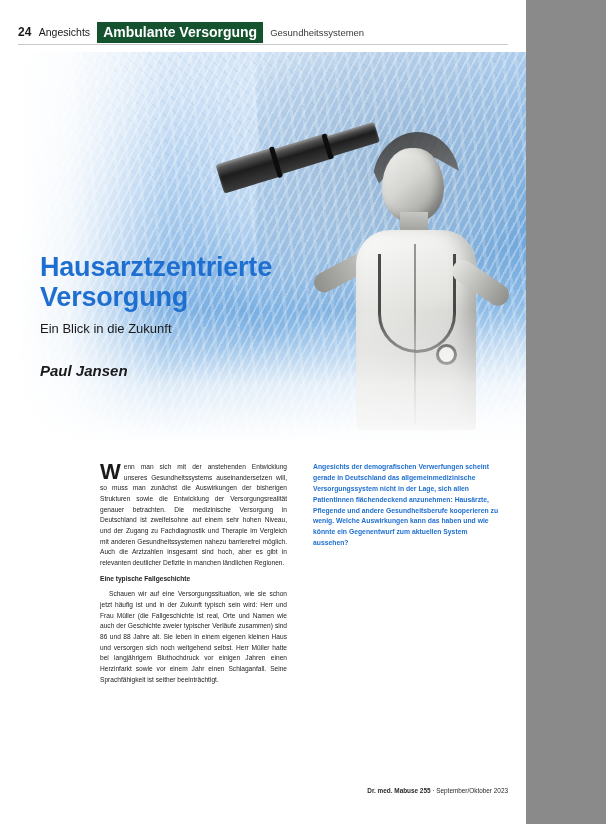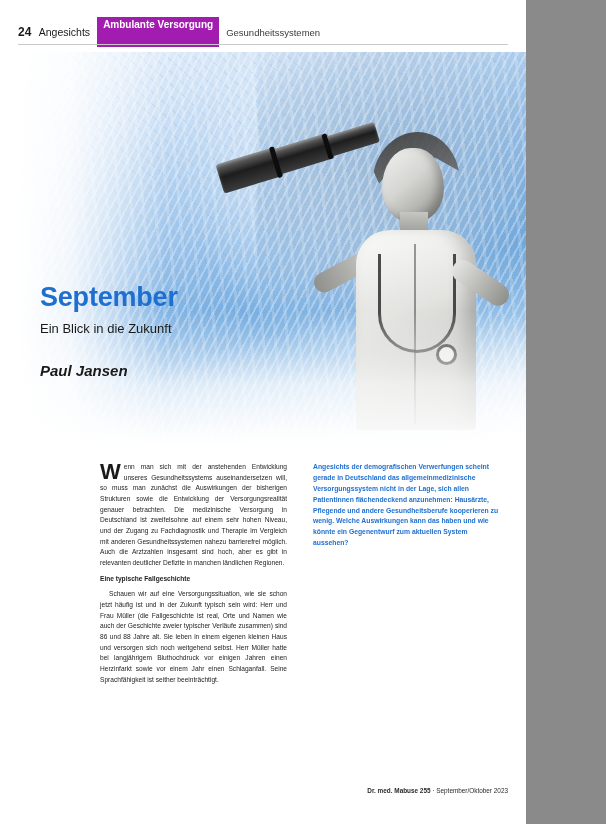--- a/index.html
+++ b/index.html
@@ -34,25 +34,25 @@
     font-size: 12px;
     font-weight: bold;
     color: #1a1a1a;
     letter-spacing: .2px;
   }
   .header-kicker {
     font-size: 10.5px;
     color: #1a1a1a;
   }
   .header-badge {
-    background: #a21caf;
+    background: #14532d;
     color: #ffffff;
-    font-size: 10px;
-    font-weight: bold;
-    padding: 3px 6px 17px 6px;
+    font-size: 14px;
+    font-weight: bold;
+    padding: 3px 6px 4px 6px;
     line-height: 1;
     white-space: nowrap;
   }
   .header-sub {
     font-size: 9.5px;
     color: #3a3a3a;
   }
   .header-rule {
     position: absolute;
     top: 44px;
@@ -371,22 +371,22 @@
       </div>
     </div>
 
     <div class="hero-white-left"></div>
     <div class="hero-white-bottom"></div>
     <div class="hero-credit">Foto: Ivan Bandura / unsplash.com</div>
   </div>
 
   <div class="title-block">
     <h1 class="doc-title">
-      <br>
-      <span>September</span>
+      <span>Hausarztzentrierte</span><br>
+      <span>Versorgung</span>
     </h1>
     <p class="doc-subtitle">Ein Blick in die Zukunft</p>
     <p class="doc-author">Paul Jansen</p>
   </div>
 
   <div class="columns">
     <div class="col col-lead">
       <p><span class="dropcap">W</span><span>enn man sich mit der anstehenden Entwicklung unseres Gesundheitssystems auseinandersetzen will, so muss man zunächst die Auswirkungen der bisherigen Strukturen sowie die Entwicklung der Versorgungsrealität genauer betrachten. Die medizinische Versorgung in Deutschland ist zweifelsohne auf einem sehr hohen Niveau, und der Zugang zu Fachdiagnostik und Therapie im Vergleich mit anderen Gesundheitssystemen nahezu barrierefrei möglich. Auch die Arztzahlen insgesamt sind hoch, aber es gibt in relevanten deutlicher Defizite in manchen ländlichen Regionen.</span></p>
       <p class="section-head">Eine typische Fallgeschichte</p>
       <p class="indent">Schauen wir auf eine Versorgungssituation, wie sie schon jetzt häufig ist und in der Zukunft typisch sein wird: Herr und Frau Müller (die Fallgeschichte ist real, Orte und Namen wie auch der Geschichte zweier typischer Verläufe zusammen) sind 86 und 88 Jahre alt. Sie leben in einem eigenen kleinen Haus und versorgen sich noch weitgehend selbst. Herr Müller hatte bei langjährigem Bluthochdruck vor einigen Jahren einen Herzinfarkt sowie vor einem Jahr einen Schlaganfall. Seine Sprachfähigkeit ist seither beeinträchtigt.</p>

